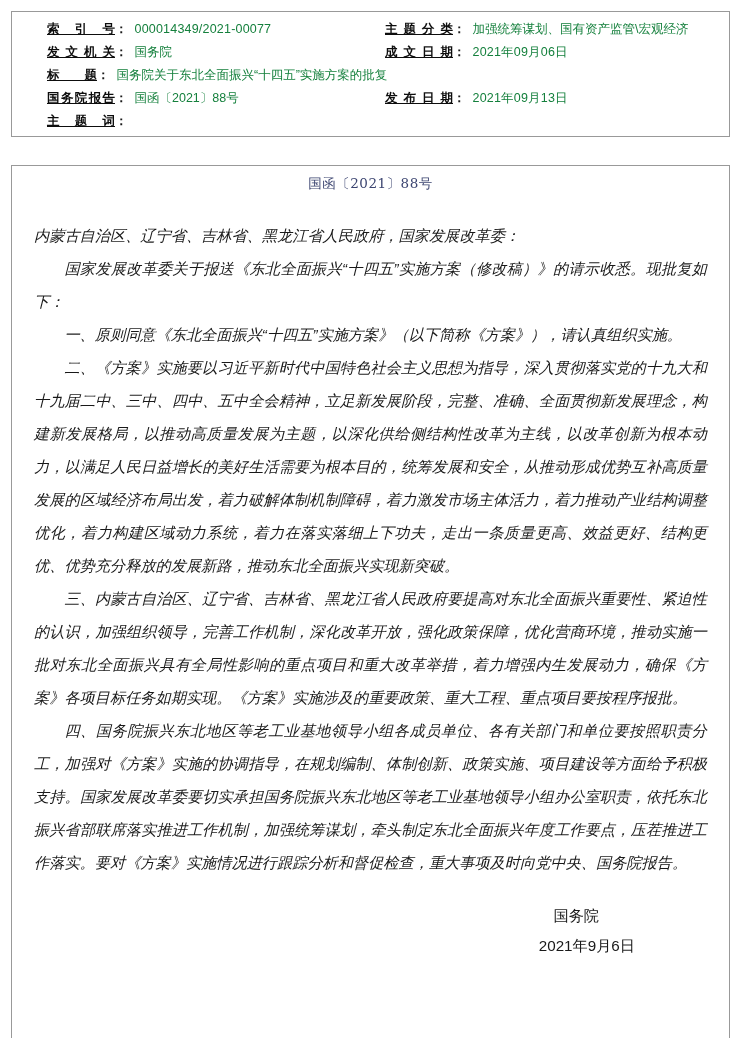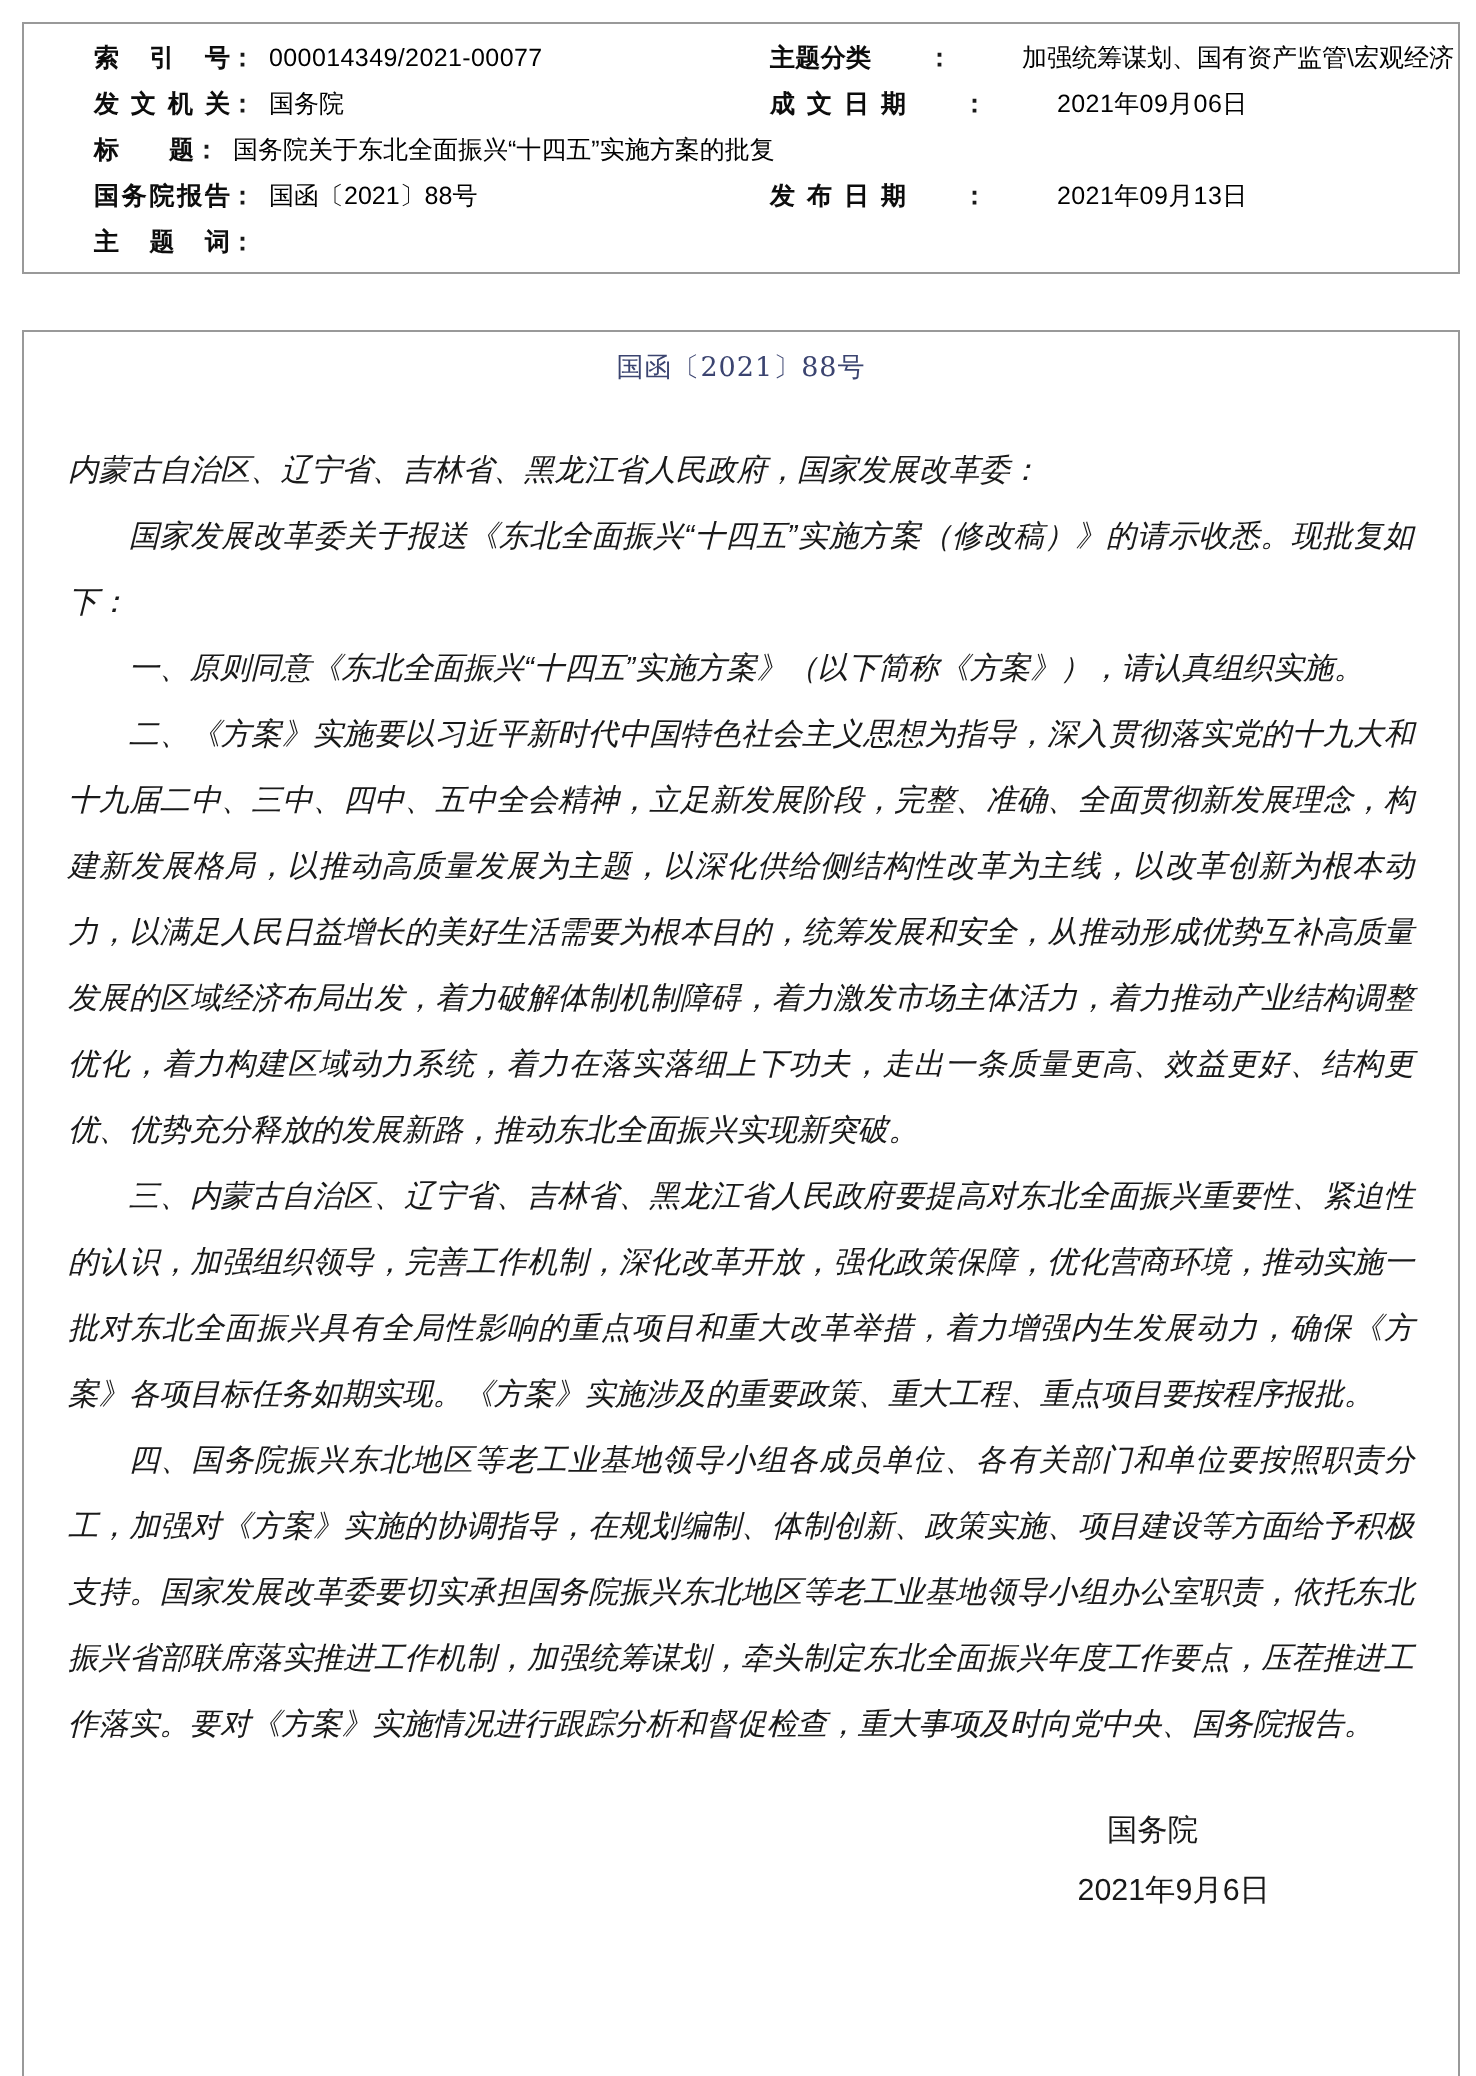--- a/index.html
+++ b/index.html
@@ -45,44 +45,45 @@
     display: flex;
     align-items: baseline;
     height: 23px;
   }
 
   .meta-cell {
     display: flex;
     align-items: baseline;
   }
   .meta-cell.left  { width: 355px; padding-left: 35px; box-sizing: border-box; }
-  .meta-cell.right { width: 360px; padding-left: 18px; box-sizing: border-box; gap: 28px; }
+  .meta-cell.right { width: 360px; padding-left: 18px; box-sizing: border-box; }
 
   .meta-label {
     font-weight: bold;
     font-size: 12.5px;
     color: #0d0d0d;
     white-space: nowrap;
     letter-spacing: 0;
   }
   .meta-label.w4 {
     display: inline-block;
     width: 68px;
     text-align: justify;
     text-align-last: justify;
+    text-decoration: underline;
   }
   .meta-label.w4::after { content: ""; }
   .meta-colon {
     font-weight: bold;
     font-size: 12.5px;
     margin-right: 7px;
   }
   .meta-value {
     font-size: 12.5px;
-    color: #000000;
+    color: #15803d;
     white-space: nowrap;
   }
   .meta-value.num {
     font-family: "Liberation Sans", "DejaVu Sans", sans-serif;
     letter-spacing: 0.2px;
   }
 
   
   .meta-row.title-row .meta-cell.left { width: 355px; align-items: center; }
 

